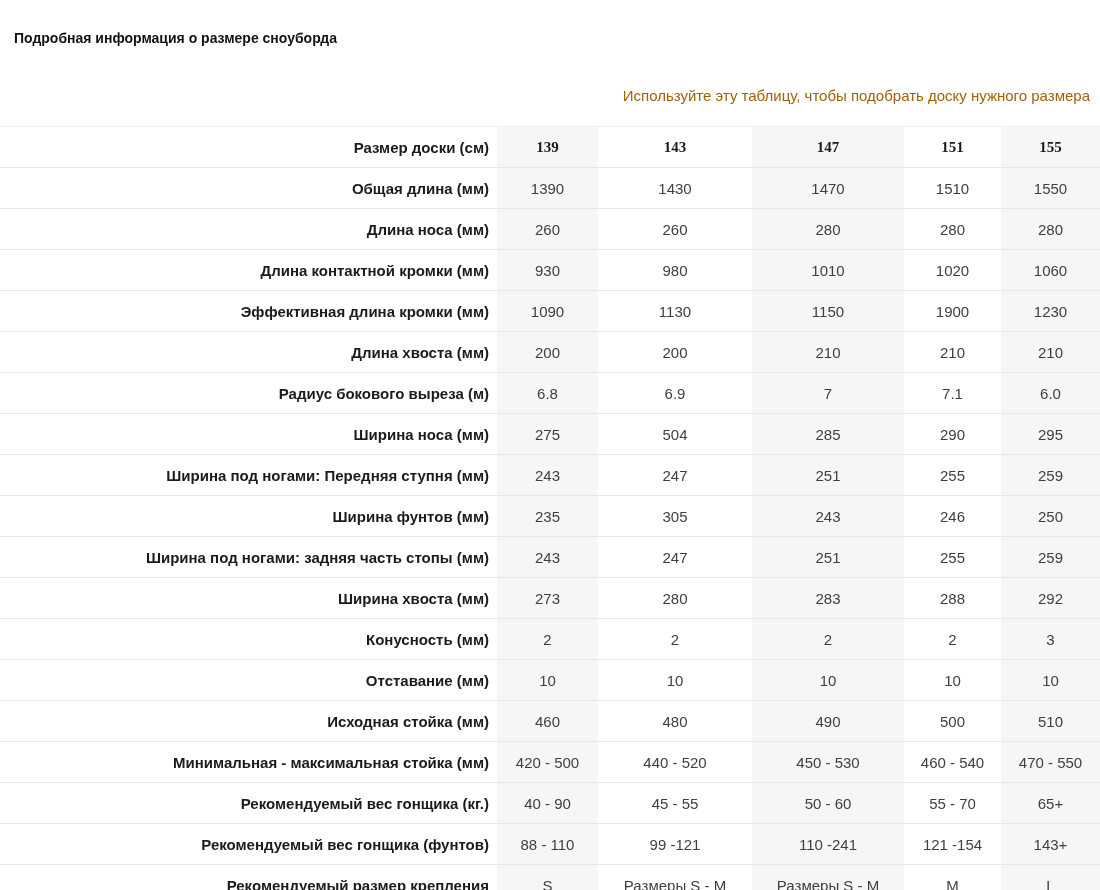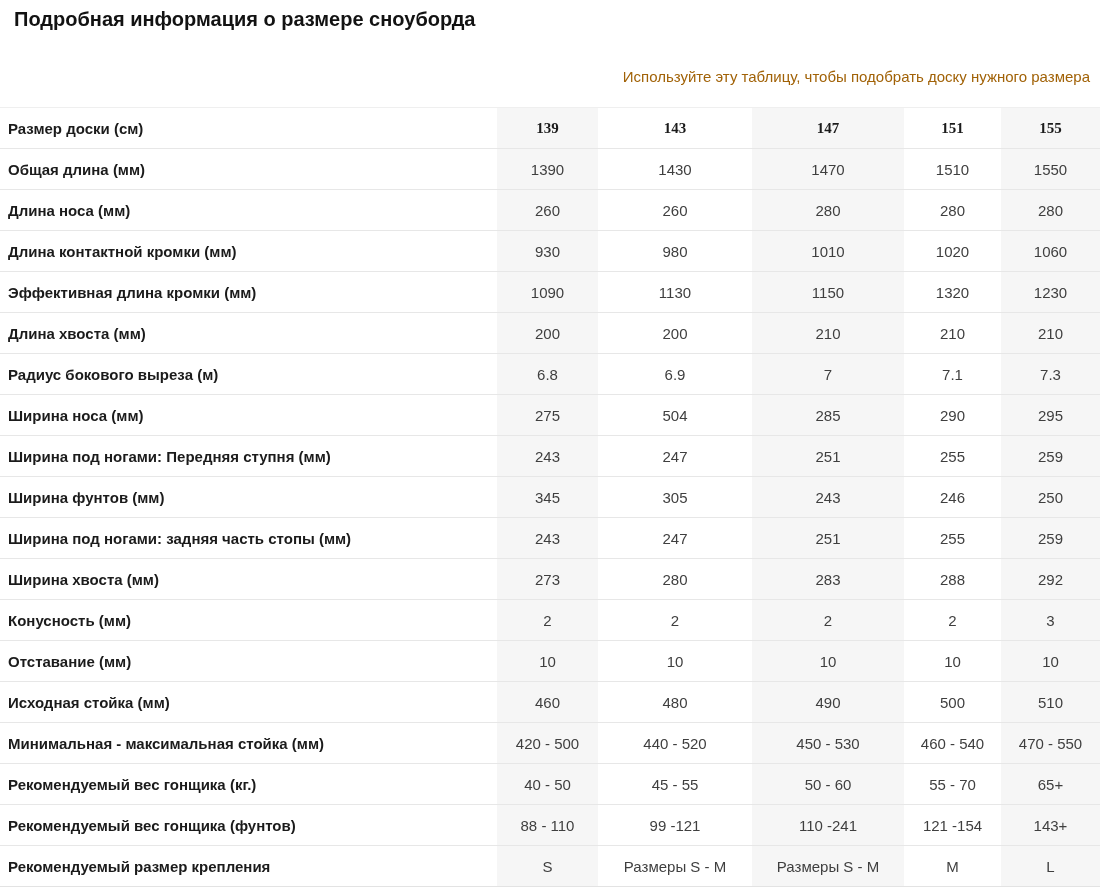--- a/index.html
+++ b/index.html
@@ -9,22 +9,22 @@
     font-family: "Liberation Sans", sans-serif;
   }
   .page {
     width: 1100px;
     height: 890px;
     overflow: hidden;
     background: #ffffff;
   }
   .page-title {
     margin: 0;
-    padding: 8px 0 0 14px;
-    font-size: 20px;
+    padding: 27px 0 0 14px;
+    font-size: 14px;
     line-height: 22px;
     font-weight: 700;
     color: #121212;
   }
   .page-subtitle {
     margin: 10px;
     padding: 28px 0 0 14px;
     font-size: 15px;
     line-height: 18px;
     font-weight: 400;
@@ -44,21 +44,21 @@
     font-size: 15px;
     vertical-align: middle;
     border-top: 1px solid #e7e7e7;
     overflow: hidden;
     white-space: nowrap;
   }
   table.spec-table tr:first-child td {
     border-top: 1px solid #efefef;
   }
   td.label-cell {
-    text-align: left;
+    text-align: right;
     font-weight: 700;
     color: #1b1b1b;
     padding-left: 14px;
   }
   td.value-cell {
     text-align: center;
     font-weight: 400;
     color: #3f3f3f;
   }
   tr.header-row td.value-cell {
@@ -122,58 +122,58 @@
         <td class="value-cell">980</td>
         <td class="value-cell">1010</td>
         <td class="value-cell">1020</td>
         <td class="value-cell">1060</td>
       </tr>
       <tr>
         <td class="label-cell">Эффективная длина кромки (мм)</td>
         <td class="value-cell">1090</td>
         <td class="value-cell">1130</td>
         <td class="value-cell">1150</td>
-        <td class="value-cell">1320</td>
+        <td class="value-cell">1900</td>
         <td class="value-cell">1230</td>
       </tr>
       <tr>
         <td class="label-cell">Длина хвоста (мм)</td>
         <td class="value-cell">200</td>
         <td class="value-cell">200</td>
         <td class="value-cell">210</td>
         <td class="value-cell">210</td>
         <td class="value-cell">210</td>
       </tr>
       <tr>
         <td class="label-cell">Радиус бокового выреза (м)</td>
         <td class="value-cell">6.8</td>
         <td class="value-cell">6.9</td>
         <td class="value-cell">7</td>
         <td class="value-cell">7.1</td>
-        <td class="value-cell">7.3</td>
+        <td class="value-cell">6.0</td>
       </tr>
       <tr>
         <td class="label-cell">Ширина носа (мм)</td>
         <td class="value-cell">275</td>
         <td class="value-cell">504</td>
         <td class="value-cell">285</td>
         <td class="value-cell">290</td>
         <td class="value-cell">295</td>
       </tr>
       <tr>
         <td class="label-cell">Ширина под ногами: Передняя ступня (мм)</td>
         <td class="value-cell">243</td>
         <td class="value-cell">247</td>
         <td class="value-cell">251</td>
         <td class="value-cell">255</td>
         <td class="value-cell">259</td>
       </tr>
       <tr>
         <td class="label-cell">Ширина фунтов (мм)</td>
-        <td class="value-cell">345</td>
+        <td class="value-cell">235</td>
         <td class="value-cell">305</td>
         <td class="value-cell">243</td>
         <td class="value-cell">246</td>
         <td class="value-cell">250</td>
       </tr>
       <tr>
         <td class="label-cell">Ширина под ногами: задняя часть стопы (мм)</td>
         <td class="value-cell">243</td>
         <td class="value-cell">247</td>
         <td class="value-cell">251</td>
@@ -215,21 +215,21 @@
       <tr>
         <td class="label-cell">Минимальная - максимальная стойка (мм)</td>
         <td class="value-cell">420 - 500</td>
         <td class="value-cell">440 - 520</td>
         <td class="value-cell">450 - 530</td>
         <td class="value-cell">460 - 540</td>
         <td class="value-cell">470 - 550</td>
       </tr>
       <tr>
         <td class="label-cell">Рекомендуемый вес гонщика (кг.)</td>
-        <td class="value-cell">40 - 50</td>
+        <td class="value-cell">40 - 90</td>
         <td class="value-cell">45 - 55</td>
         <td class="value-cell">50 - 60</td>
         <td class="value-cell">55 - 70</td>
         <td class="value-cell">65+</td>
       </tr>
       <tr>
         <td class="label-cell">Рекомендуемый вес гонщика (фунтов)</td>
         <td class="value-cell">88 - 110</td>
         <td class="value-cell">99 -121</td>
         <td class="value-cell">110 -241</td>

